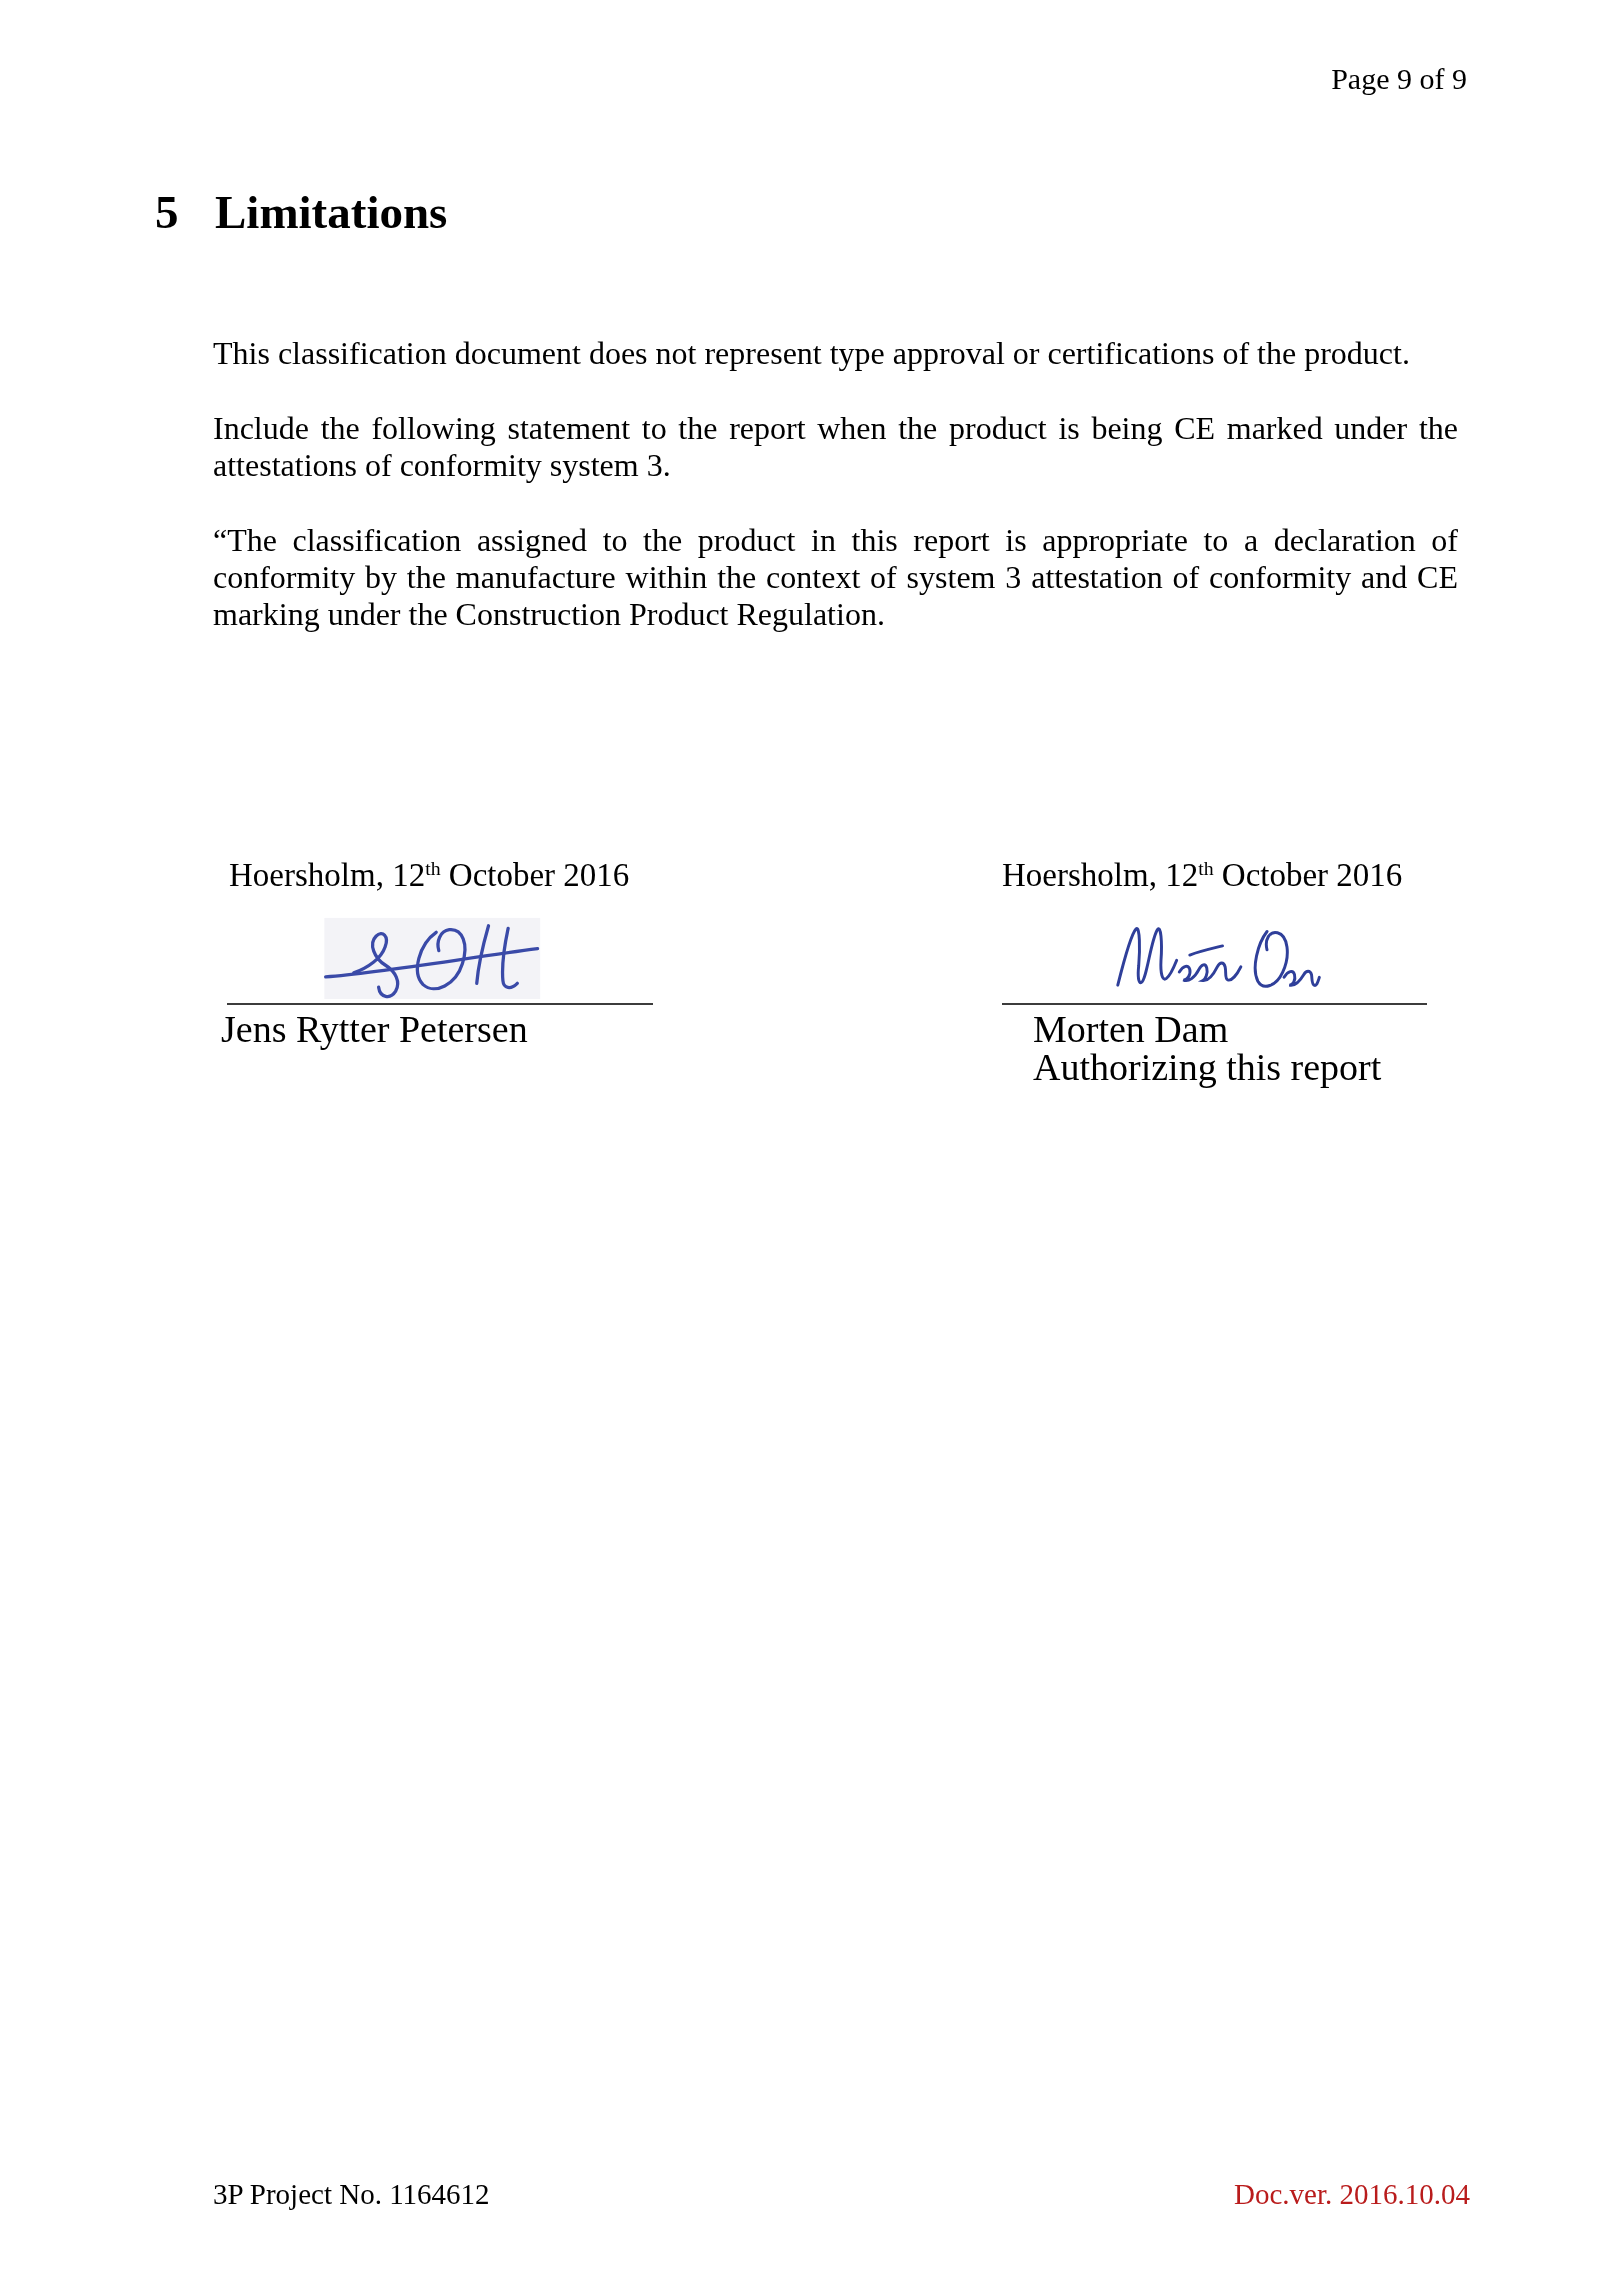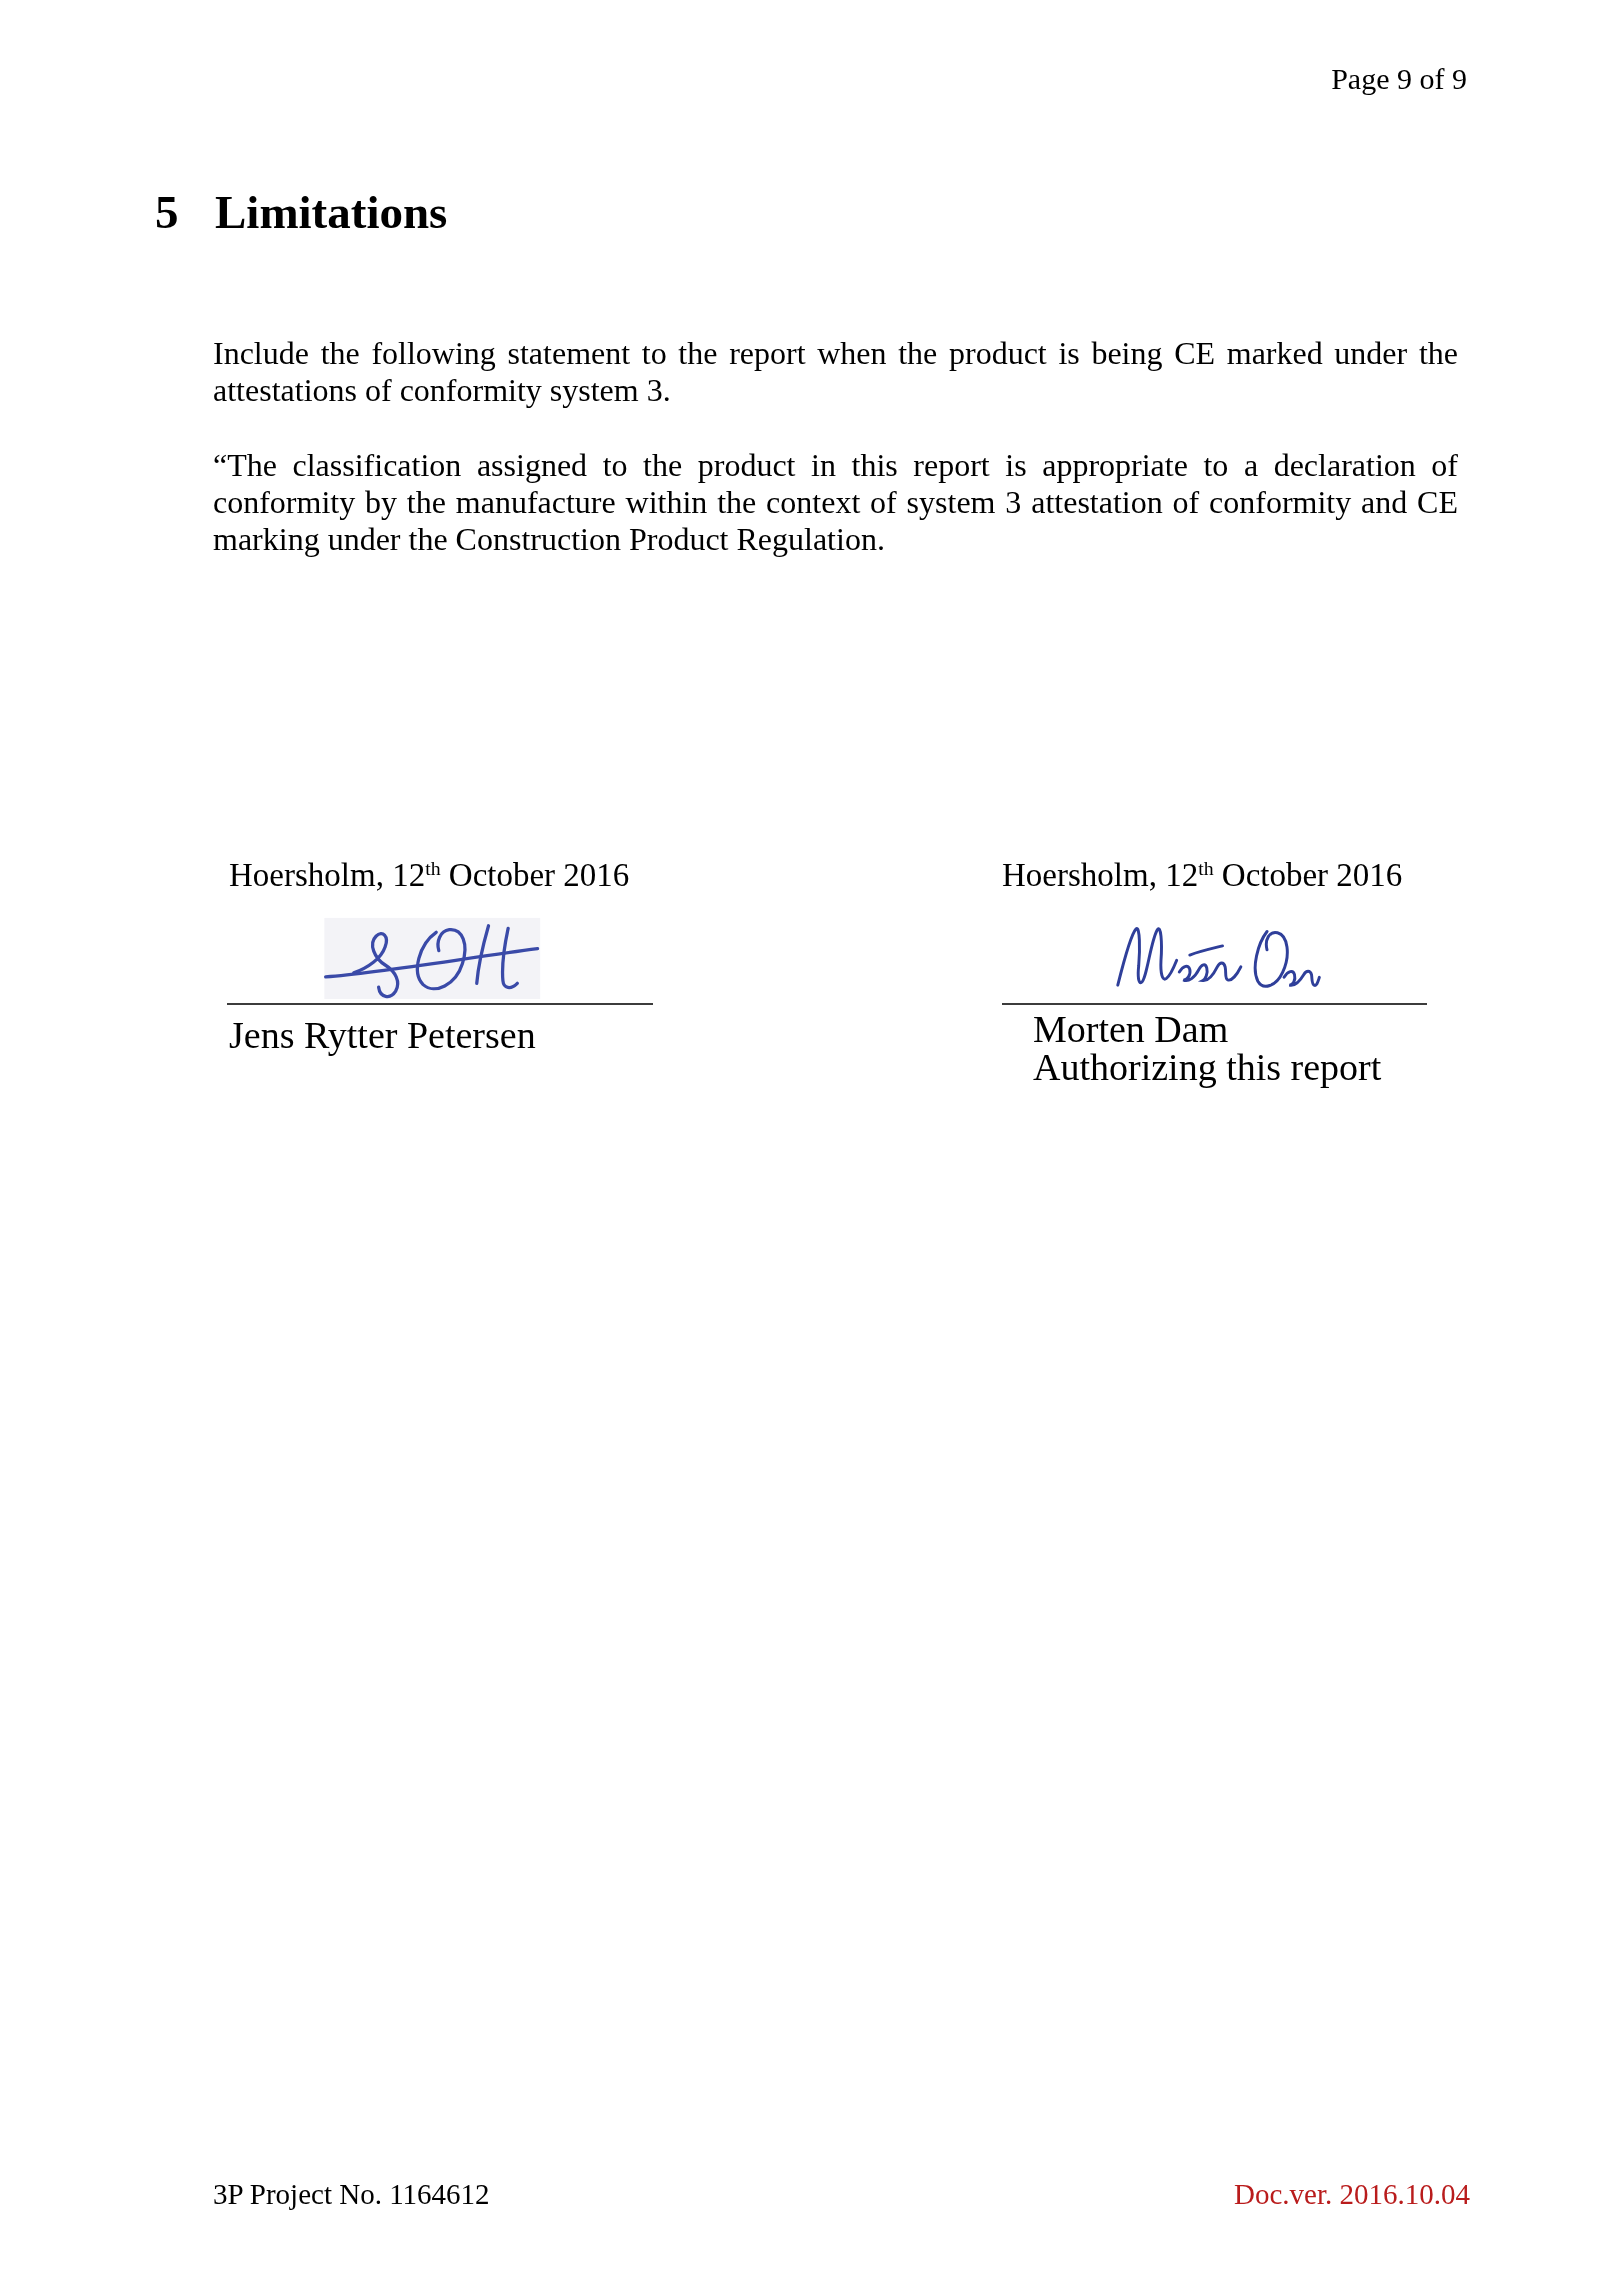--- a/index.html
+++ b/index.html
@@ -67,21 +67,21 @@
     height: 0;
   }
   .sigline-left  { left: 227px;  width: 426px; }
   .sigline-right { left: 1002px; width: 425px; }
   .sigblock {
     position: absolute;
     top: 1010px;
     font-size: 38px;
     line-height: 38px;
   }
-  .sigblock-left  { left: 229px; margin-top: 6px; }
+  .sigblock-left  { left: 221px; }
   .sigblock-right { left: 1004px; margin-left: 29px; }
   .footer {
     position: absolute;
     top: 2179px;
     font-size: 29px;
     line-height: 31px;
   }
   .footer-left  { left: 213px; }
   .footer-right { right: 153px; }
 </style>
@@ -91,20 +91,21 @@
 <div class="page" style="color: rgb(0, 0, 0);">
 
   <div class="pagenum">Page 9 of 9</div>
 
   <h1 class="heading">
     <span class="h-num">5</span>
     <span class="h-title">Limitations</span>
   </h1>
 
   <div class="bodytext">
+    <p>This classification document does not represent type approval or certifications of the product.</p>
     <p>Include the following statement to the report when the product is being CE marked under the attestations of conformity system 3.</p>
     <p>“The classification assigned to the product in this report is appropriate to a declaration of conformity by the manufacture within the context of system 3 attestation of conformity and CE marking under the Construction Product Regulation.</p>
   </div>
 
   <div class="date date-left"><span>Hoersholm, 12</span><sup>th</sup><span> October 2016</span></div>
 
   <div class="date date-right"><span>Hoersholm, 12</span><sup>th</sup><span> October 2016</span></div>
 
   <svg class="sig-image sig-image-left" width="242" height="93" viewBox="0 0 370 142" fill="none">
     <rect x="25" y="12" width="330" height="124" fill="#f3f3f7"></rect>

